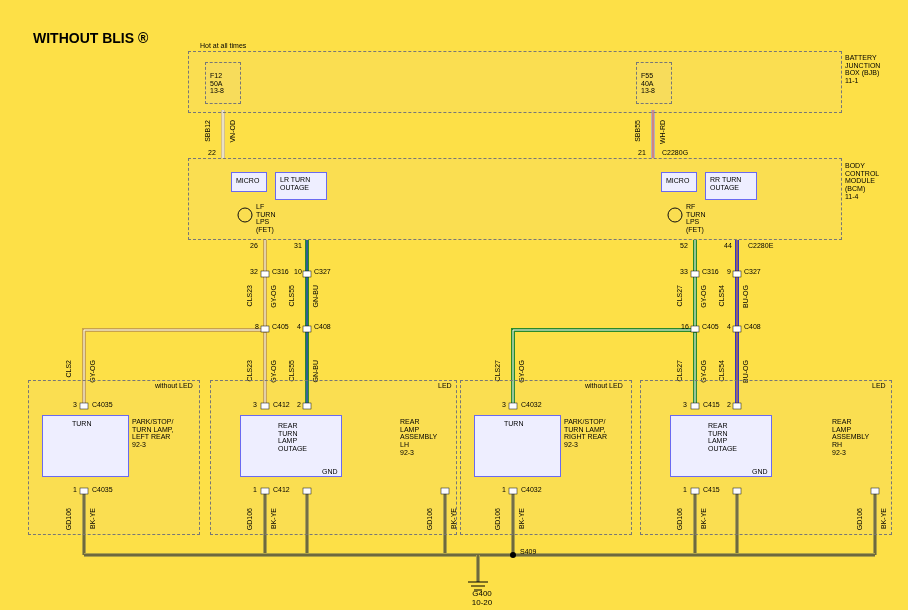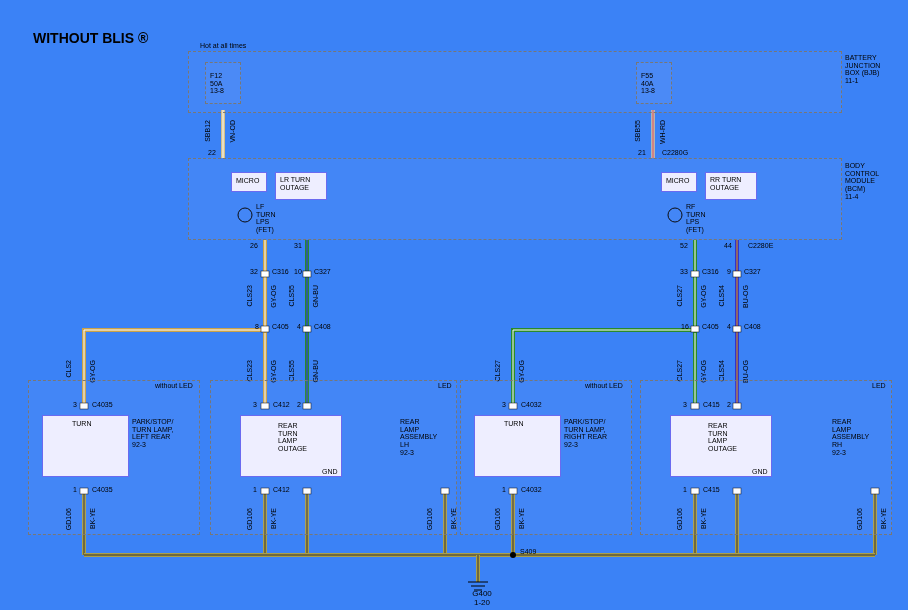--- a/index.html
+++ b/index.html
@@ -1,16 +1,16 @@
 <!DOCTYPE html>
 <html><head>
 <meta charset="utf-8">
 <style>
   html,body{margin:0;padding:0;background:#fff;font-family:Arial,Helvetica,sans-serif;}
-  #stage{position:relative;width:908px;height:610px;background:#3b82f6;overflow:hidden;}
+  #stage{position:relative;width:908px;height:610px;background:#fde047;overflow:hidden;}
   .abs{position:absolute;}
   .title{font-size:14px;font-weight:bold;color:#000;}
   .lbl{font-size:7px;color:#000;line-height:1.1;white-space:pre;}
   .lblv{font-size:7px;color:#000;writing-mode:vertical-rl;transform:rotate(180deg);line-height:1;}
   .dashed{border:1px dashed #777;background:rgba(200,200,255,0.06);}
   .solidbox{border:1px solid #6a6af0;background:#eef;}
   .gnd{font-size:8px;text-align:center;}
   svg{position:absolute;left:0;top:0;pointer-events:none;}
 </style>
 </head>
@@ -368,15 +368,15 @@
   <div class="abs lblv" style="left:450px;top:508px;">BK-YE</div>
   <div class="abs lblv" style="left:494px;top:508px;">GD106</div>
   <div class="abs lblv" style="left:518px;top:508px;">BK-YE</div>
   <div class="abs lblv" style="left:676px;top:508px;">GD106</div>
   <div class="abs lblv" style="left:700px;top:508px;">BK-YE</div>
   <div class="abs lblv" style="left:856px;top:508px;">GD106</div>
   <div class="abs lblv" style="left:880px;top:508px;">BK-YE</div>
 
   <div class="abs lbl" style="left:520px;top:548px;">S409</div>
   <div class="abs lbl gnd" style="left:462px;top:590px;width:40px;">G400
-1-20</div>
+10-20</div>
 
 </div>
 
 </body></html>

